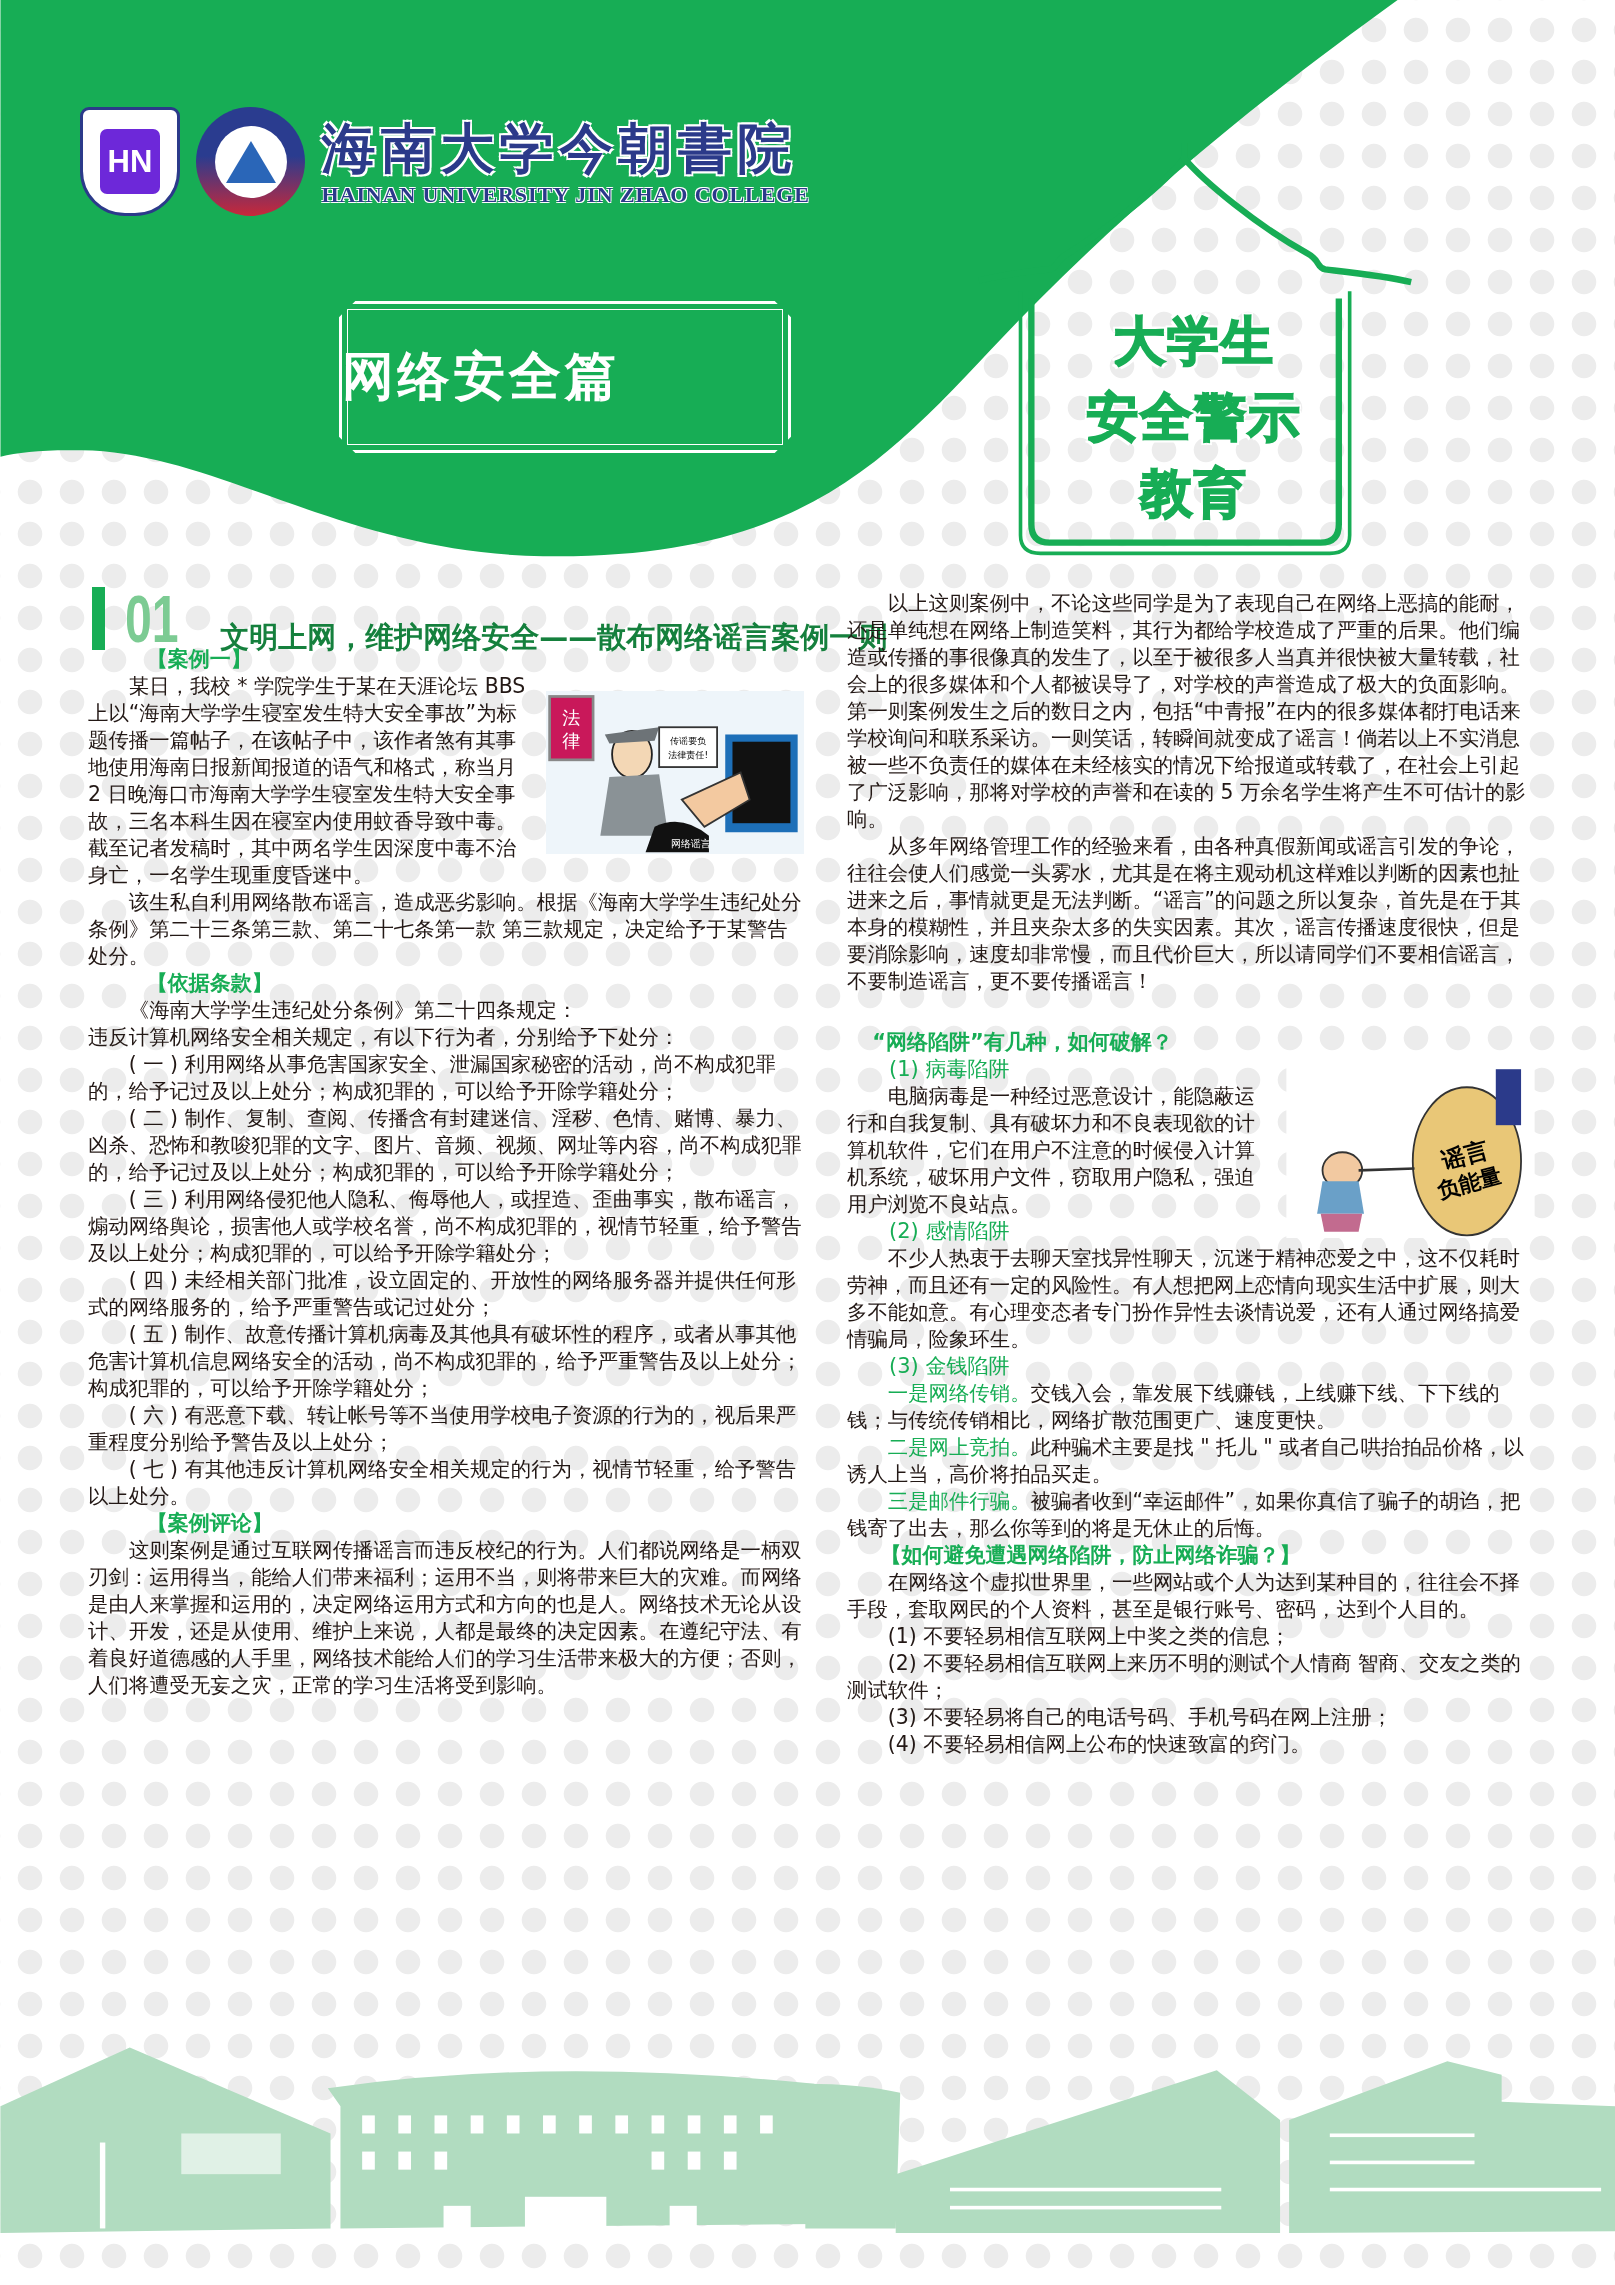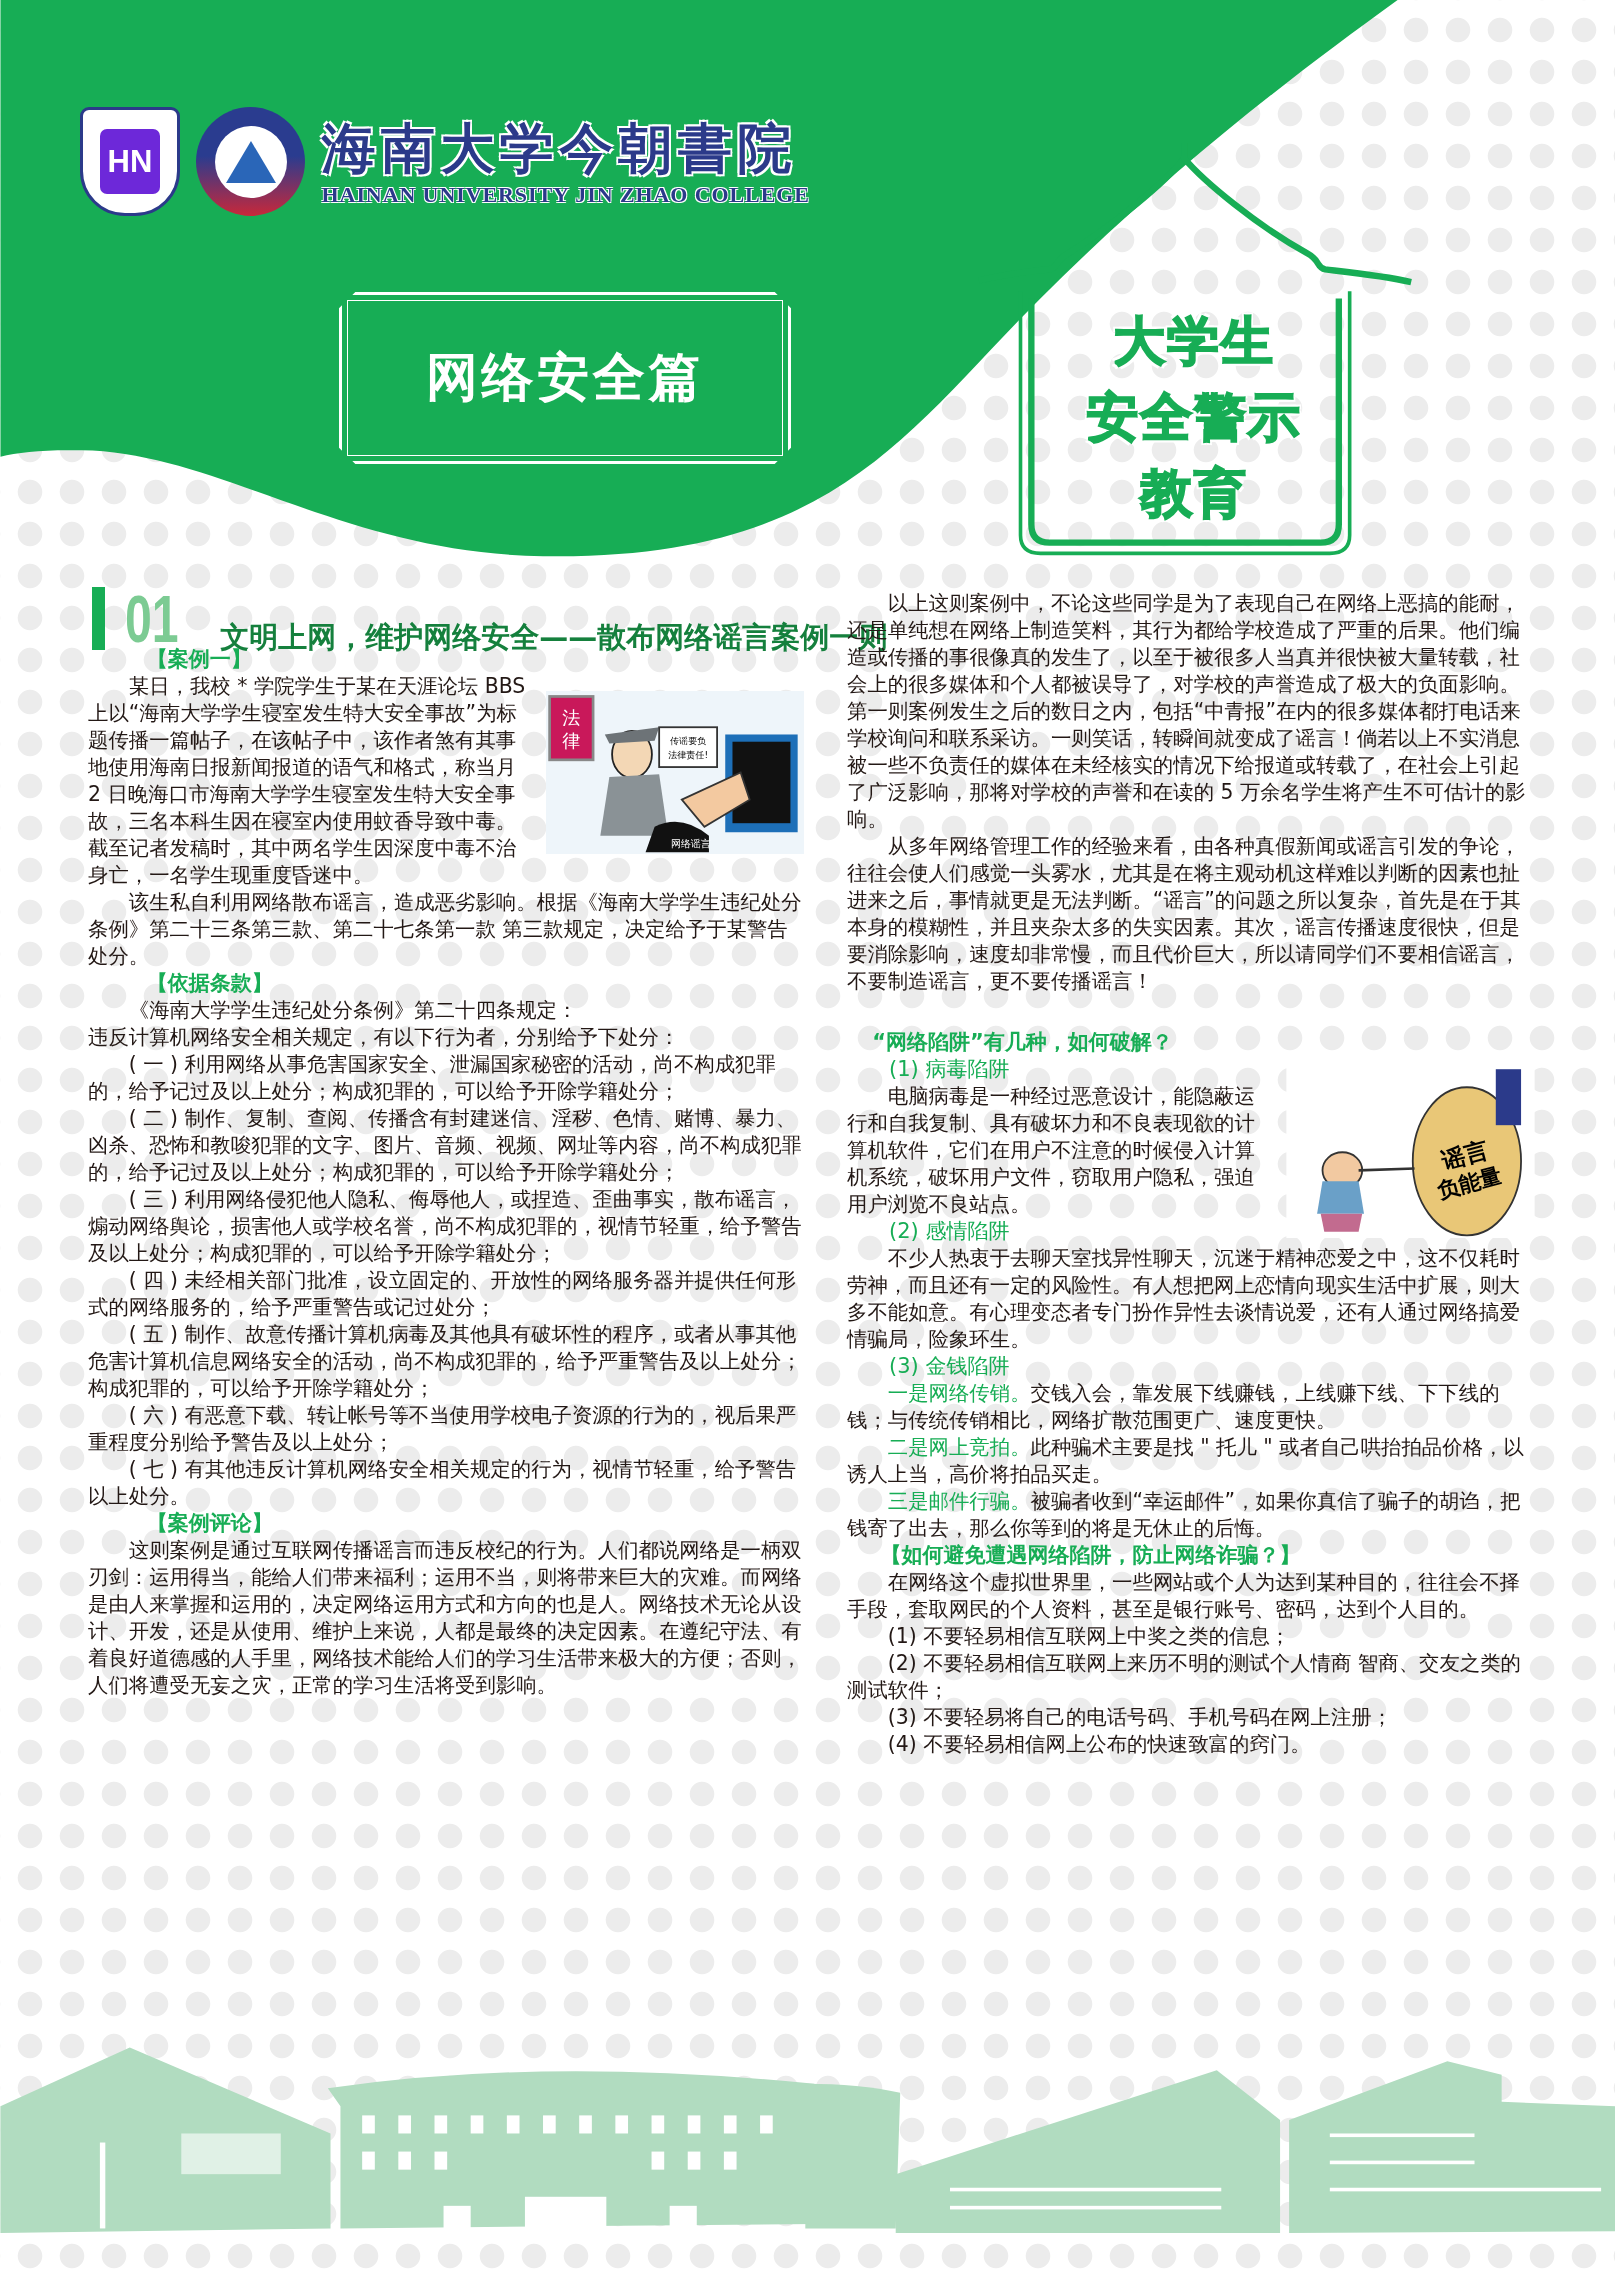--- a/index.html
+++ b/index.html
@@ -19,23 +19,23 @@
   .roundel{width:109px;height:109px;border-radius:50%;background:linear-gradient(180deg,#2a3c8f 0%,#2a3c8f 45%,#c8283a 100%);
            display:flex;align-items:center;justify-content:center;}
   .roundel .inner{width:72px;height:72px;border-radius:50%;background:#fff;display:flex;align-items:center;justify-content:center;}
   .roundel .tri{width:0;height:0;border-left:25px solid transparent;border-right:25px solid transparent;border-bottom:42px solid #2a66b8;}
   .college{display:flex;flex-direction:column;}
   .college .cn{font-family:"DejaVu Serif","Liberation Serif",serif;font-size:54px;color:#2b3a8a;font-weight:bold;
                letter-spacing:5.4px;text-shadow:1.8px 1.8px 0 #fff,-1.8px -1.8px 0 #fff,1.8px -1.8px 0 #fff,-1.8px 1.8px 0 #fff;line-height:67px;}
   .college .en{font-family:"Liberation Serif",serif;font-size:22px;font-weight:bold;color:#2b3a8a;letter-spacing:0.9px;
                text-shadow:0.9px 0.9px 0 #fff,-0.9px -0.9px 0 #fff,0.9px -0.9px 0 #fff,-0.9px 0.9px 0 #fff;}
   
-  .badge{left:339px;top:292px;width:452px;height:172px;border:3.6px solid #fff;box-sizing:border-box;
+  .badge{left:339px;top:301px;width:452px;height:152px;border:3.6px solid #fff;box-sizing:border-box;
          clip-path:polygon(16.3px 0,calc(100% - 16.3px) 0,100% 16.3px,100% calc(100% - 16.3px),calc(100% - 16.3px) 100%,16.3px 100%,0 calc(100% - 16.3px),0 16.3px);
-         display:flex;align-items:center;justify-content:center;}
+         display:flex;align-items:center;}
   .badge-inner{position:absolute;inset:5.4px;border:1.8px solid #fff;}
   .badge span{font-size:52px;font-weight:bold;color:#fff;letter-spacing:3.6px;}
   
   .house-title{left:1040px;top:303px;width:308px;text-align:center;}
   .house-title div{font-size:52px;font-weight:900;color:#17ad55;line-height:76px;letter-spacing:1.8px;
                    -webkit-text-stroke:1.8px #17ad55;text-shadow:2.7px 2.7px 0 #fff,-2.7px -2.7px 0 #fff,2.7px -2.7px 0 #fff,-2.7px 2.7px 0 #fff,0 0 0 #17ad55;}
   
   .sec-head{left:80px;top:579px;display:flex;align-items:center;padding-left:12px;}
   .sec-bar{width:12.7px;height:63px;background:#17ad55;margin-right:20px;}
   .sec-num{font-family:"Liberation Sans",sans-serif;font-weight:bold;font-size:67px;color:#7ccb93;

